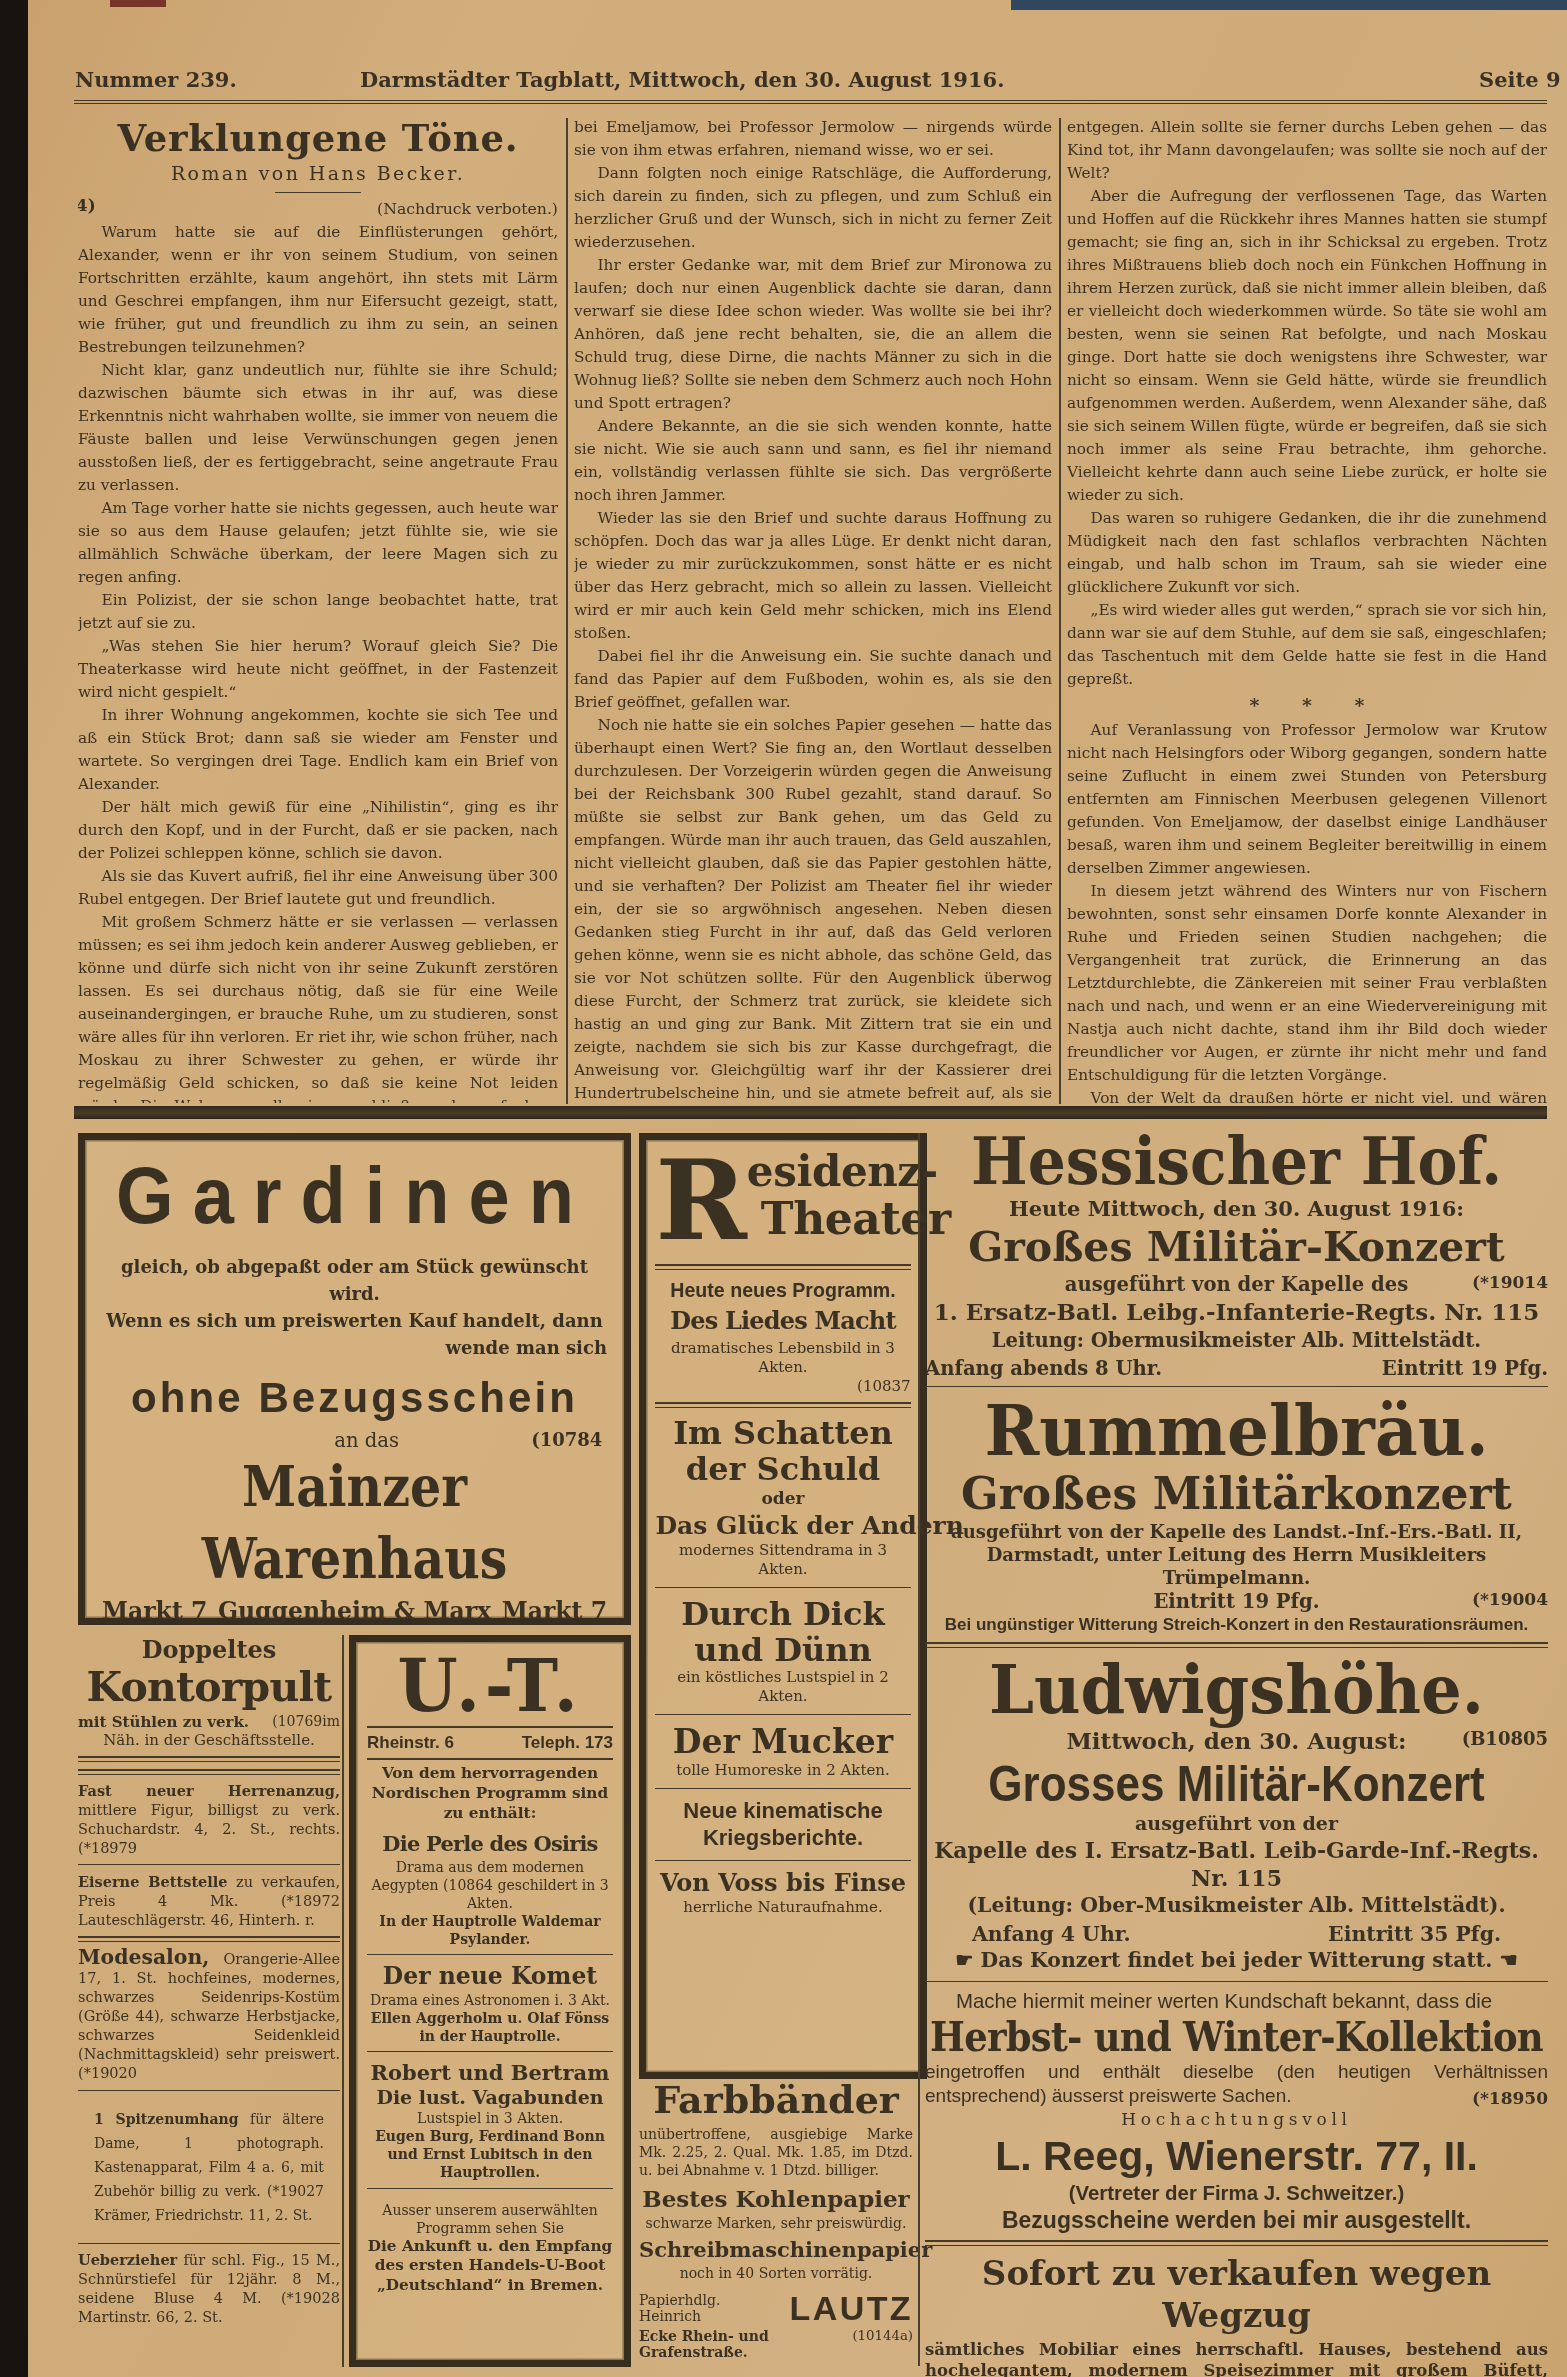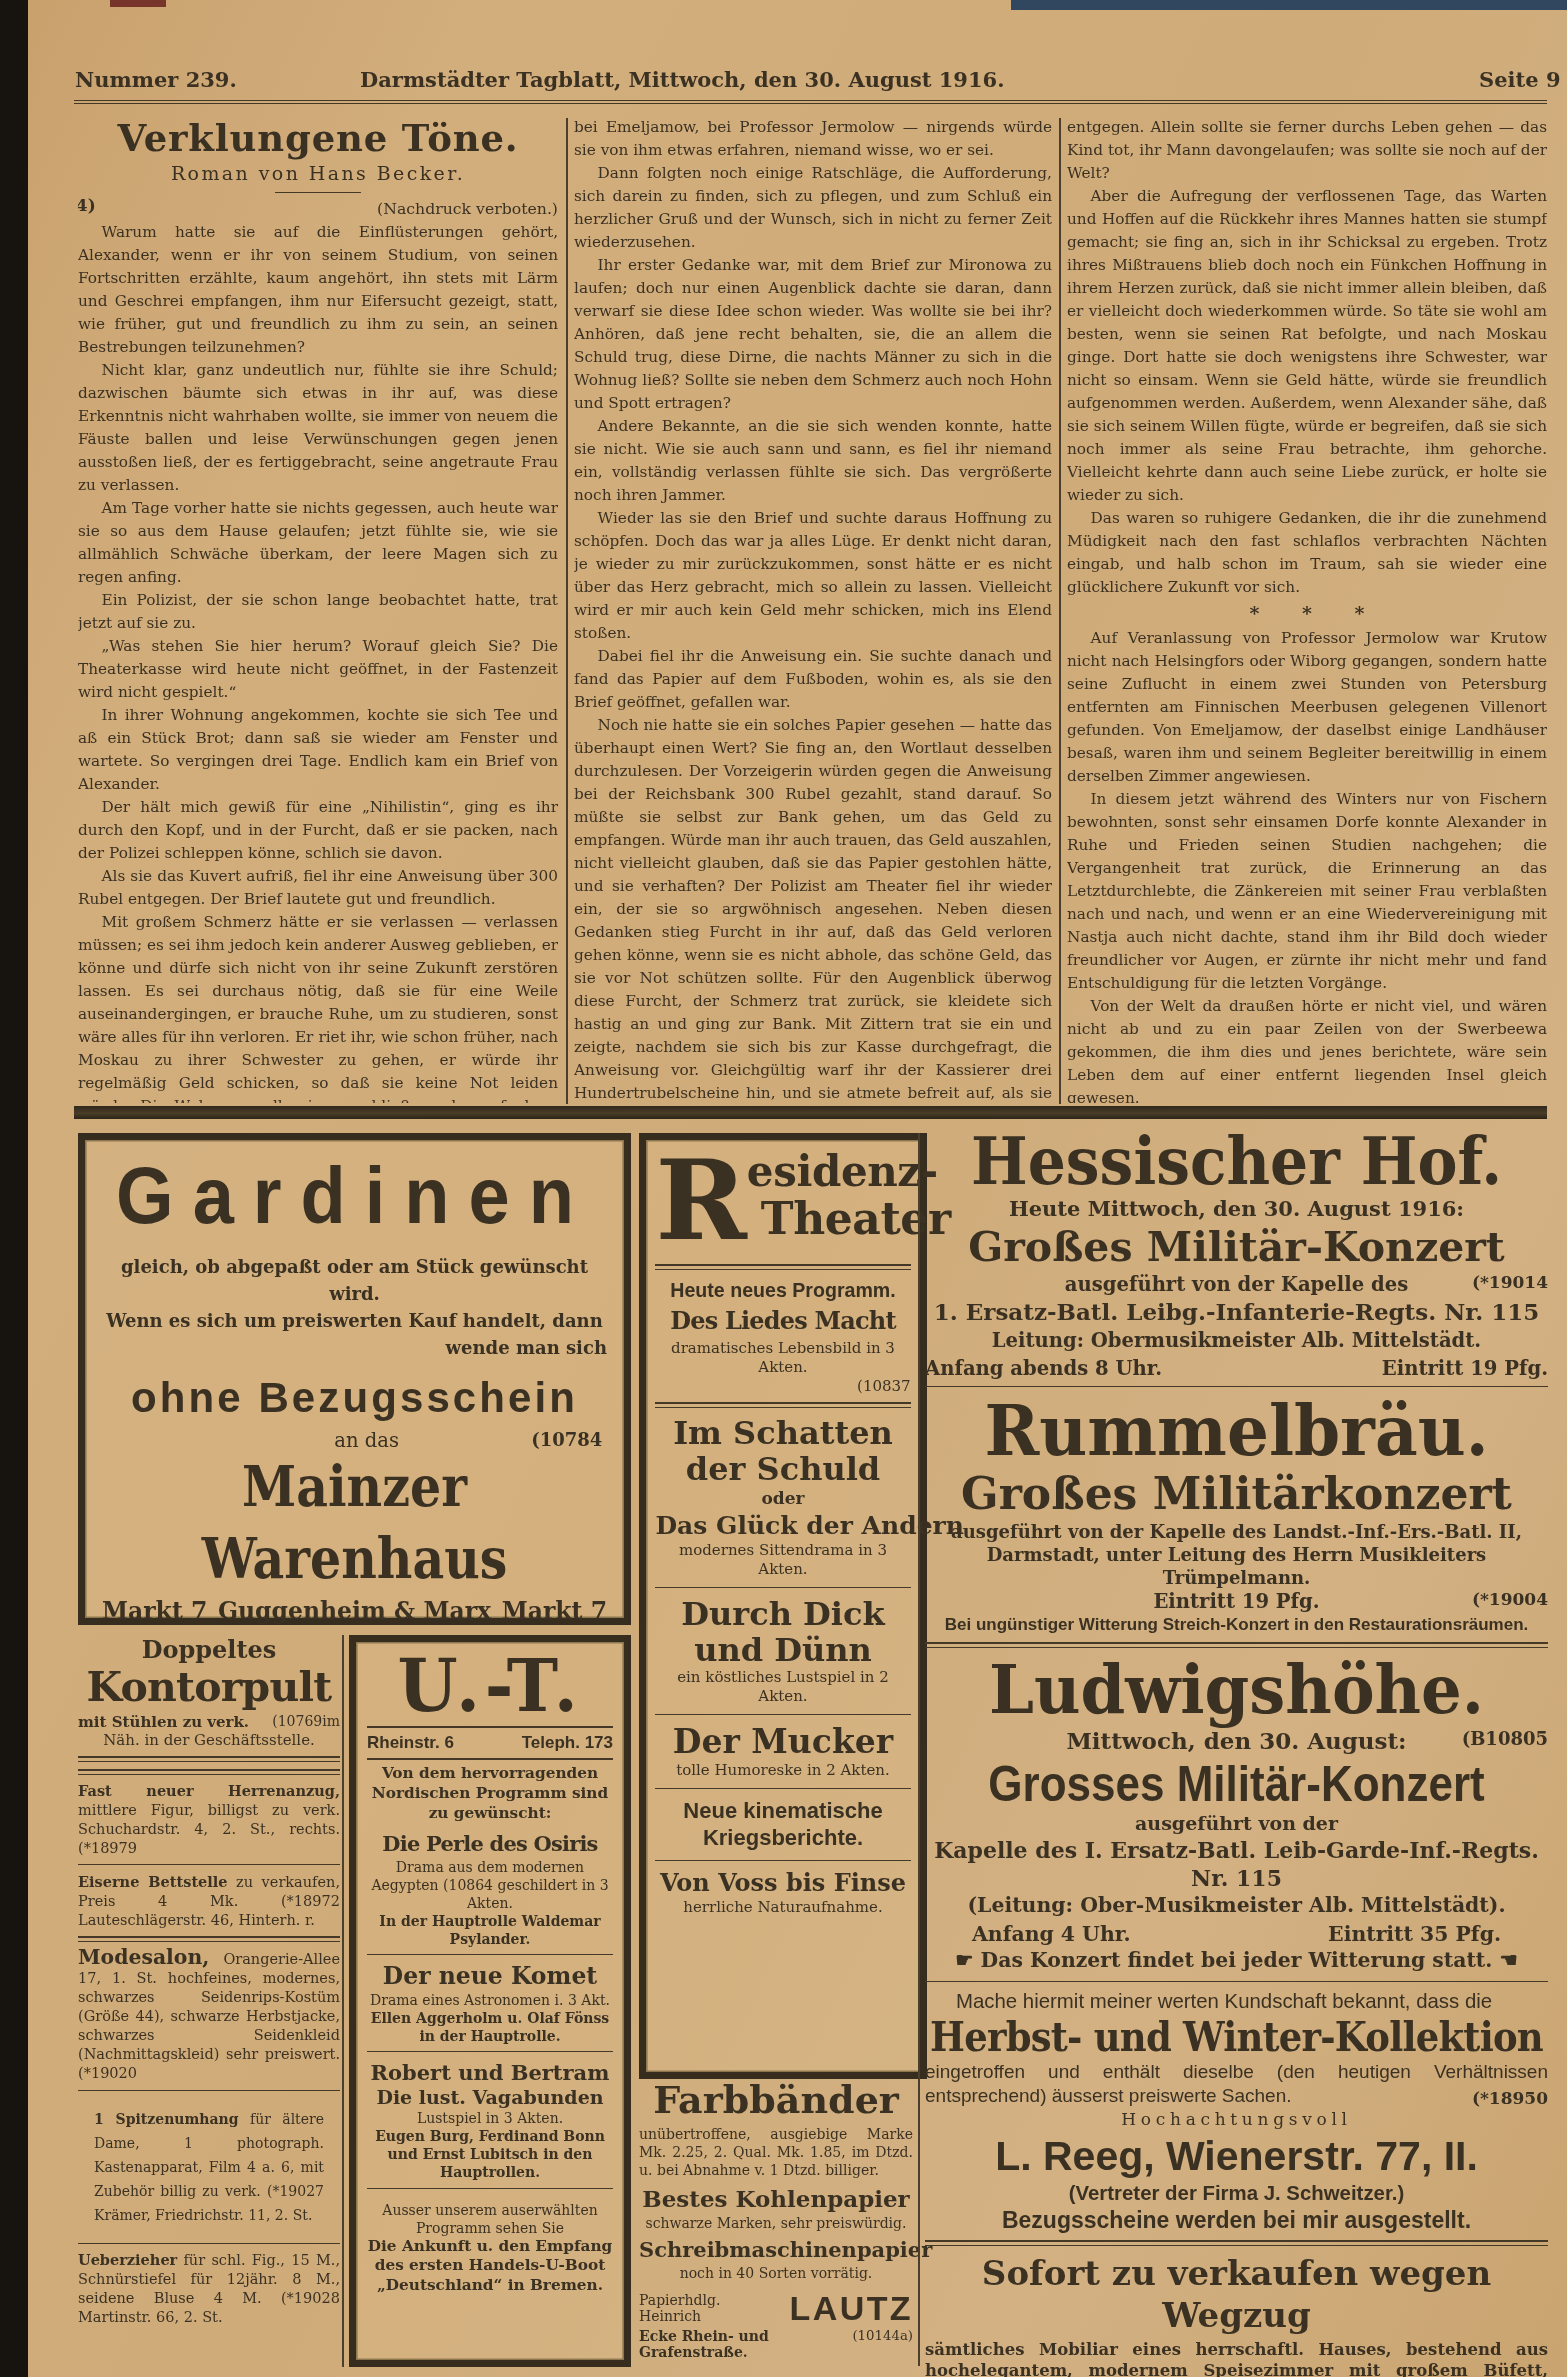--- a/index.html
+++ b/index.html
@@ -68,20 +68,21 @@
     <p>Dabei fiel ihr die Anweisung ein. Sie suchte danach und fand das Papier auf dem Fußboden, wohin es, als sie den Brief geöffnet, gefallen war.</p>
     <p>Noch nie hatte sie ein solches Papier gesehen — hatte das überhaupt einen Wert? Sie fing an, den Wortlaut desselben durchzulesen. Der Vorzeigerin würden gegen die Anweisung bei der Reichsbank 300 Rubel gezahlt, stand darauf. So müßte sie selbst zur Bank gehen, um das Geld zu empfangen. Würde man ihr auch trauen, das Geld auszahlen, nicht vielleicht glauben, daß sie das Papier gestohlen hätte, und sie verhaften? Der Polizist am Theater fiel ihr wieder ein, der sie so argwöhnisch angesehen. Neben diesen Gedanken stieg Furcht in ihr auf, daß das Geld verloren gehen könne, wenn sie es nicht abhole, das schöne Geld, das sie vor Not schützen sollte. Für den Augenblick überwog diese Furcht, der Schmerz trat zurück, sie kleidete sich hastig an und ging zur Bank. Mit Zittern trat sie ein und zeigte, nachdem sie sich bis zur Kasse durchgefragt, die Anweisung vor. Gleichgültig warf ihr der Kassierer drei Hundertrubelscheine hin, und sie atmete befreit auf, als sie diese, in ihr Taschentuch geknotet, in ihrer Tasche untergebracht hatte, zur Sicherheit noch die Faust darauf haltend. Dann war sie wieder zu Hause, und von neuem starrte ihr die Oede ihrer Wohnung</p>
   </div>
 
   <div class="abs vrule" style="left:1059px;top:118px;height:986px;"></div>
 
   <div class="abs novel-col" style="left:1067px;top:116px;width:480px;height:987px;">
     <p class="noindent">entgegen. Allein sollte sie ferner durchs Leben gehen — das Kind tot, ihr Mann davongelaufen; was sollte sie noch auf der Welt?</p>
     <p>Aber die Aufregung der verflossenen Tage, das Warten und Hoffen auf die Rückkehr ihres Mannes hatten sie stumpf gemacht; sie fing an, sich in ihr Schicksal zu ergeben. Trotz ihres Mißtrauens blieb doch noch ein Fünkchen Hoffnung in ihrem Herzen zurück, daß sie nicht immer allein bleiben, daß er vielleicht doch wiederkommen würde. So täte sie wohl am besten, wenn sie seinen Rat befolgte, und nach Moskau ginge. Dort hatte sie doch wenigstens ihre Schwester, war nicht so einsam. Wenn sie Geld hätte, würde sie freundlich aufgenommen werden. Außerdem, wenn Alexander sähe, daß sie sich seinem Willen fügte, würde er begreifen, daß sie sich noch immer als seine Frau betrachte, ihm gehorche. Vielleicht kehrte dann auch seine Liebe zurück, er holte sie wieder zu sich.</p>
     <p>Das waren so ruhigere Gedanken, die ihr die zunehmend Müdigkeit nach den fast schlaflos verbrachten Nächten eingab, und halb schon im Traum, sah sie wieder eine glücklichere Zukunft vor sich.</p>
+    <p>„Es wird wieder alles gut werden,“ sprach sie vor sich hin, dann war sie auf dem Stuhle, auf dem sie saß, eingeschlafen; das Taschentuch mit dem Gelde hatte sie fest in die Hand gepreßt.</p>
     <div class="c b" style="word-spacing:36px;font-size:19px;line-height:28px;">* * *</div>
     <p>Auf Veranlassung von Professor Jermolow war Krutow nicht nach Helsingfors oder Wiborg gegangen, sondern hatte seine Zuflucht in einem zwei Stunden von Petersburg entfernten am Finnischen Meerbusen gelegenen Villenort gefunden. Von Emeljamow, der daselbst einige Landhäuser besaß, waren ihm und seinem Begleiter bereitwillig in einem derselben Zimmer angewiesen.</p>
     <p>In diesem jetzt während des Winters nur von Fischern bewohnten, sonst sehr einsamen Dorfe konnte Alexander in Ruhe und Frieden seinen Studien nachgehen; die Vergangenheit trat zurück, die Erinnerung an das Letztdurchlebte, die Zänkereien mit seiner Frau verblaßten nach und nach, und wenn er an eine Wiedervereinigung mit Nastja auch nicht dachte, stand ihm ihr Bild doch wieder freundlicher vor Augen, er zürnte ihr nicht mehr und fand Entschuldigung für die letzten Vorgänge.</p>
     <p>Von der Welt da draußen hörte er nicht viel, und wären nicht ab und zu ein paar Zeilen von der Swerbeewa gekommen, die ihm dies und jenes berichtete, wäre sein Leben dem auf einer entfernt liegenden Insel gleich gewesen.</p>
 
   </div>
 
   <div class="abs heavyband" style="left:74px;top:1106px;width:1473px;height:12.5px;"></div>
 
   <div class="abs adbox" style="left:78px;top:1133px;width:539px;height:478px;">
@@ -132,21 +133,21 @@
 
   <div class="abs adbox" style="left:349px;top:1635px;width:268px;height:718px;">
     <div style="padding:6.3px 11px;box-sizing:border-box;">
       <div class="c b" style="font-size:69px;line-height:75px;letter-spacing:4.7px;transform:scaleY(1.05);">U.-T.</div>
       <div class="rule3" style="margin:3.1px 0 4.7px 0;"></div>
       <div style="display:flex;justify-content:space-between;">
         <span class="sans b" style="font-size:17px;">Rheinstr. 6</span>
         <span class="sans b" style="font-size:17px;">Teleph. 173</span>
       </div>
       <div class="rule3" style="margin:4.7px 0;"></div>
-      <div class="c b" style="font-size:15.3px;line-height:19.6px;">Von dem hervorragenden Nordischen Programm sind zu gewünscht:</div>
+      <div class="c b" style="font-size:15.3px;line-height:19.6px;">Von dem hervorragenden Nordischen Programm sind zu enthält:</div>
       <div class="c b nowrap" style="font-size:21px;line-height:28px;margin-top:6.3px;letter-spacing:-0.8px;">Die Perle des Osiris</div>
       <div class="c" style="font-size:14px;line-height:18px;">Drama aus dem modernen Aegypten (10864 geschildert in 3 Akten.</div>
       <div class="c b" style="font-size:14px;line-height:18px;">In der Hauptrolle Waldemar Psylander.</div>
       <div class="rule2" style="margin:6.3px 0;"></div>
       <div class="c b nowrap" style="font-size:23.5px;line-height:30px;">Der neue Komet</div>
       <div class="c" style="font-size:14px;line-height:18px;">Drama eines Astronomen i. 3 Akt.</div>
       <div class="c b" style="font-size:14px;line-height:18px;">Ellen Aggerholm u. Olaf Fönss in der Hauptrolle.</div>
       <div class="rule2" style="margin:6.3px 0;"></div>
       <div class="c b nowrap" style="font-size:21px;line-height:27px;">Robert und Bertram</div>
       <div class="c b nowrap" style="font-size:19px;line-height:23.5px;">Die lust. Vagabunden</div>

